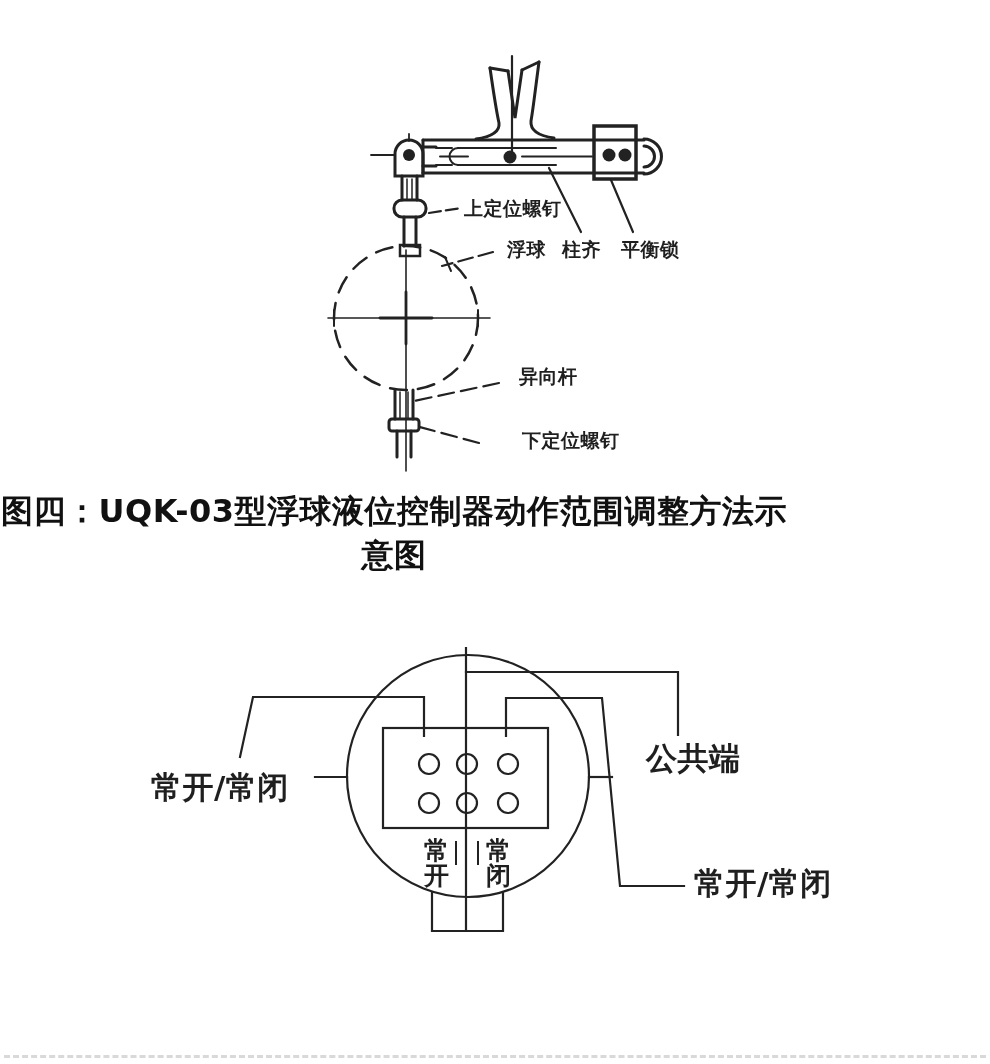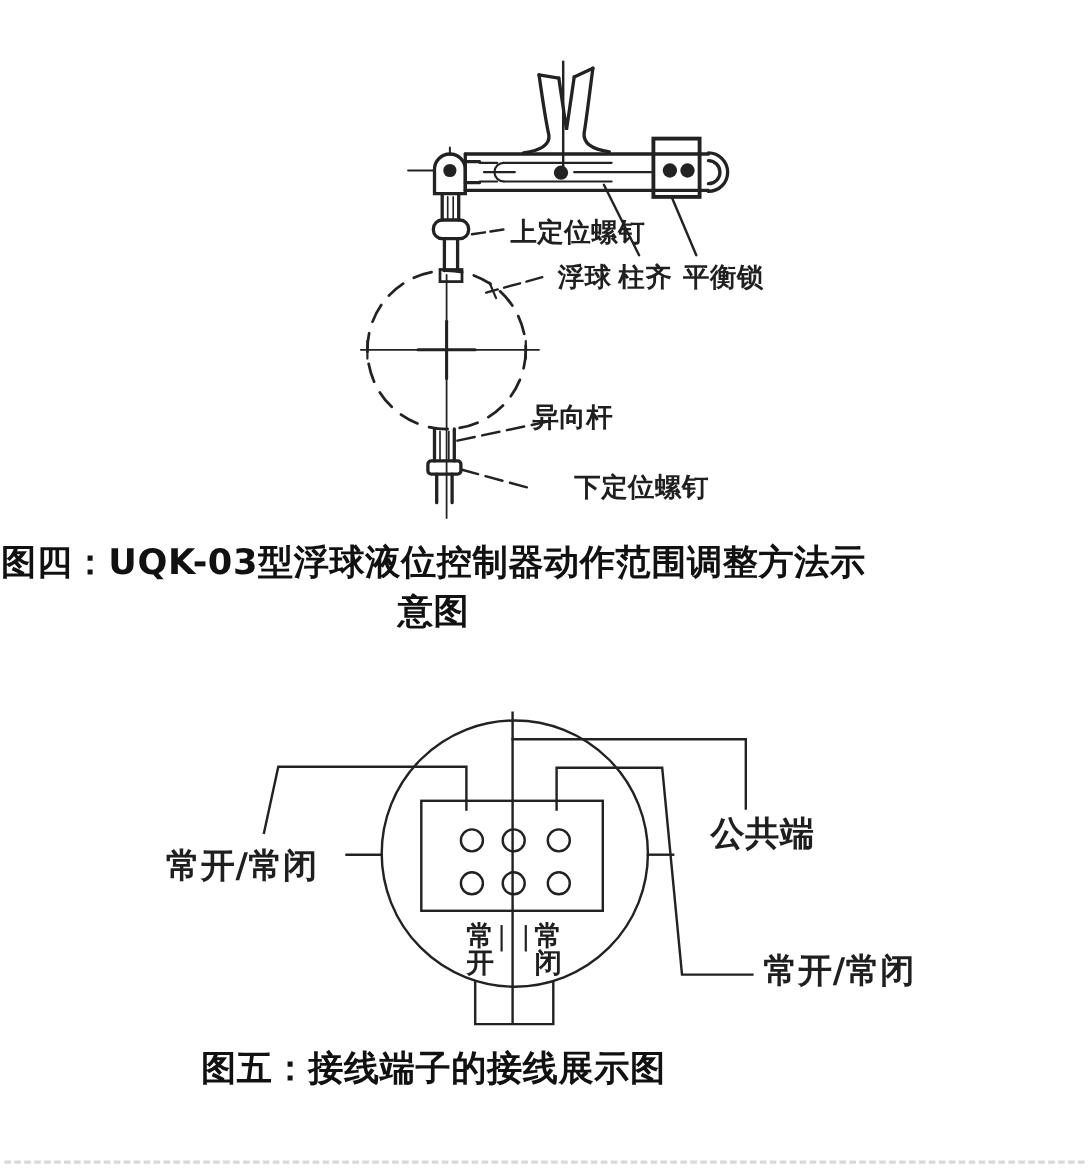--- a/index.html
+++ b/index.html
@@ -11,21 +11,21 @@
     font-family:"DejaVu Sans","Liberation Sans",sans-serif;
     color:#1a1a1a;
   }
   svg.art{position:absolute;left:0;top:0;}
   .lbl{
     position:absolute;
     white-space:nowrap;
     color:#1f1f1f;
     line-height:1.1;
   }
-  .lbl-sm{font-size:24px;font-weight:bold;letter-spacing:0.5px;}
+  .lbl-sm{font-size:19px;font-weight:bold;letter-spacing:0.5px;}
   .lbl-lg{font-size:31px;font-weight:bold;letter-spacing:0.5px;}
   .lbl-vert{
     font-size:25px;font-weight:bold;
     width:1em;line-height:1.0;
     word-break:break-all;white-space:normal;
     text-align:left;
   }
   .caption{
     position:absolute;left:0;width:788px;
     text-align:center;
@@ -149,28 +149,27 @@
       <path d="M432 892 V931 H503 V892"></path>
       <path d="M456 842 V864" stroke-width="2"></path>
       <path d="M478 842 V864" stroke-width="2"></path>
     </g>
   </svg>
 
   <div class="lbl lbl-sm" style="left:464px;top:198px;">上定位螺钉</div>
   <div class="lbl lbl-sm" style="left:496px;top:239px;margin-left:11px;">浮球</div>
   <div class="lbl lbl-sm" style="left:562px;top:239px;">柱齐</div>
   <div class="lbl lbl-sm" style="left:621px;top:239px;">平衡锁</div>
-  <div class="lbl lbl-sm" style="left:484px;top:366px;">异向杆</div>
+  <div class="lbl lbl-sm" style="left:519px;top:366px;">异向杆</div>
   <div class="lbl lbl-sm" style="left:522px;top:430px;">下定位螺钉</div>
 
   <div class="caption" style="top:490px;">图四：UQK-03型浮球液位控制器动作范围调整方法示意图</div>
 
   <div class="lbl lbl-lg" style="left:151px;top:770px;">常开/常闭</div>
   <div class="lbl lbl-lg" style="left:646px;top:741px;">公共端</div>
   <div class="lbl lbl-lg" style="left:694px;top:866px;">常开/常闭</div>
   <div class="lbl lbl-vert" style="left:424px;top:838px;">常开</div>
   <div class="lbl lbl-vert" style="left:486px;top:838px;">常闭</div>
 
-  <div class="caption" style="top:950px;">图五：接线端子的接线展示图</div>
 
   <div class="divider"></div>
 
 </div>
 
 </body></html>

